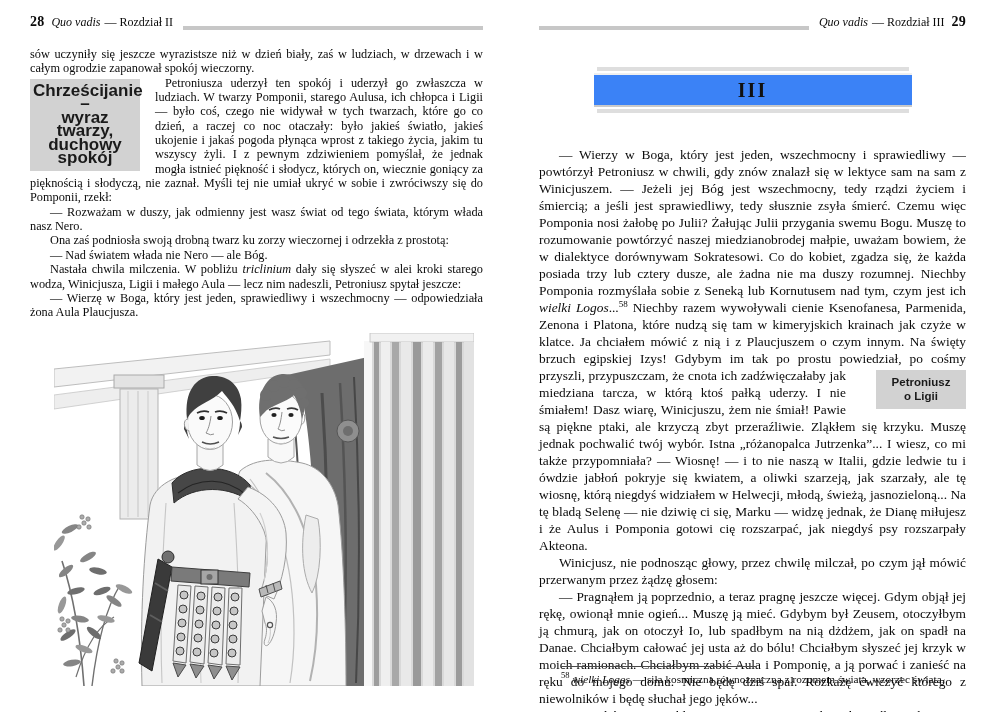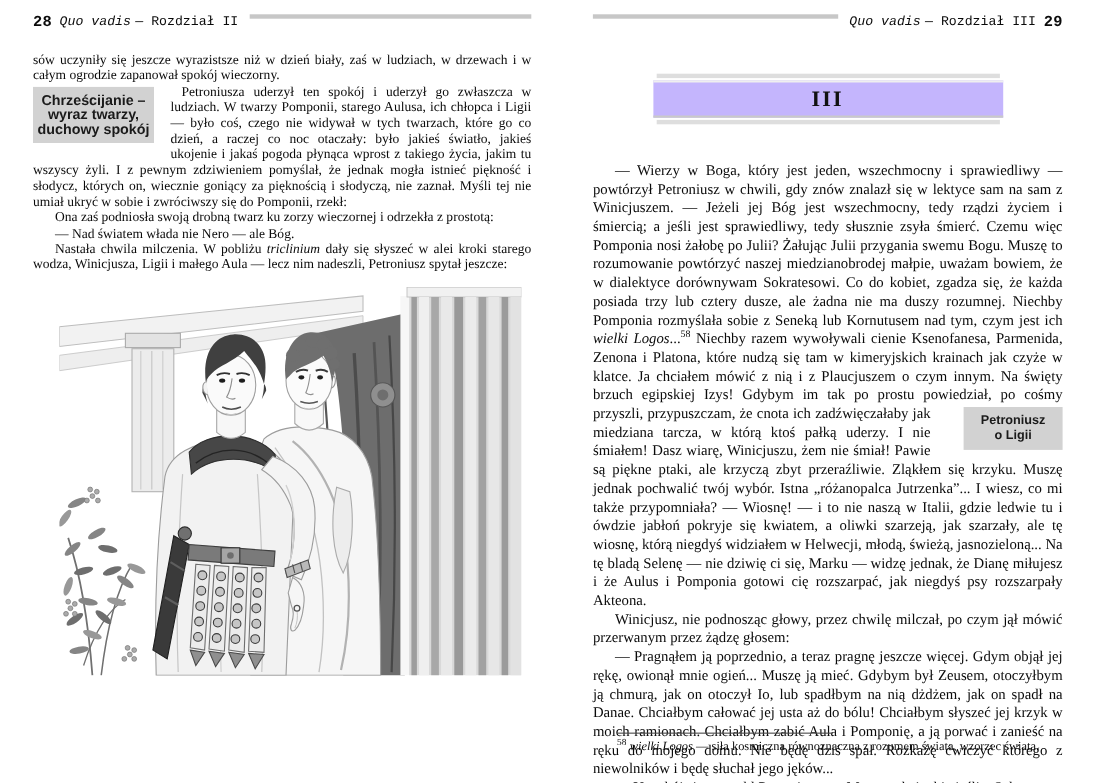--- a/index.html
+++ b/index.html
@@ -3,21 +3,21 @@
 <meta charset="utf-8">
 <style>
   html,body{margin:0;padding:0;background:#ffffff;}
   body{width:1000px;height:712px;overflow:hidden;font-family:"Liberation Serif",serif;color:#0a0a0a;}
   .spread{display:flex;width:1000px;height:712px;background:#ffffff;}
   .page{position:relative;box-sizing:border-box;height:712px;overflow:hidden;background:#ffffff;}
   .page-left{width:500px;padding:13px 17px 0 30px;}
   .page-right{width:500px;padding:13px 34px 0 39px;}
 
   
-  .runhead{display:flex;align-items:flex-start;height:17px;font-family:Liberation Mono, monospace;}
+  .runhead{display:flex;align-items:flex-end;height:17px;}
   .pgnum{font-weight:bold;font-size:14px;letter-spacing:.2px;}
   .rh-text{font-size:12px;white-space:nowrap;}
   .rh-title{font-style:italic;}
   .rh-chap{margin-left:4px;}
   .hbar{flex:1;height:4px;background:#c7c7c7;}
   .page-left .hbar{margin-left:10px;}
   .page-right .hbar{margin-right:10px;}
   .page-left .rh-text{margin-left:7px;}
   .page-right .pgnum{margin-left:7px;}
 
@@ -27,29 +27,29 @@
   .bp{margin:0;}
   .ind{text-indent:20px;}
   .ind-sm{text-indent:10px;}
   .cont-last{text-align-last:justify;}
   .bp i{font-style:italic;margin-top:12px;}
   sup.fn-ref{font-size:9px;line-height:0;vertical-align:super;}
 
   
   .mnote{display:block;background:#d2d2d2;font-family:"Liberation Sans",sans-serif;
          font-weight:bold;text-align:center;white-space:pre-line;color:#1a1a1a;}
-  .mnote-left{float:left;width:104px;font-size:13px;line-height:13.5px;
+  .mnote-left{float:left;width:104px;font-size:17px;line-height:13.5px;
               padding:5px 3px 6px 3px;margin:3px 15px 3px 0;text-indent:0;}
   .mnote-right{float:right;width:84px;font-size:11.5px;line-height:14px;
                padding:5px 3px 6px 3px;margin:3px 0 3px 30px;text-indent:0;}
 
   
   .chapter-box{width:318px;margin:37px auto 0 auto;}
   .chap-strip{height:4px;background:#dedede;margin:0 3px;}
-  .chap-main{margin:2px 0;height:30px;background:#c4b5fd;
+  .chap-main{margin:2px 0;height:30px;background:#3b82f6;
              border-top:2px solid #efefef;border-bottom:2px solid #c9c9c9;
              display:flex;align-items:center;justify-content:center;
              font-size:20px;font-weight:bold;letter-spacing:2px;color:#111;}
 
   
   .illus-wrap{margin:13px 0 0 24px;width:420px;height:353px;}
   .illus-wrap svg{display:block;width:420px;height:353px;}
 
   
   .footnote{position:absolute;left:61px;right:34px;bottom:26px;font-size:11.3px;line-height:14px;text-align:left;}
@@ -70,27 +70,29 @@
     </div>
 
     <div class="body-l">
       <p class="bp">sów uczyniły się jeszcze wyrazistsze niż w dzień biały, zaś w ludziach, w drzewach i w całym ogrodzie zapanował spokój wieczorny.</p>
       <p class="bp ind-sm">
         <span class="mnote mnote-left">Chrześcijanie –
 wyraz twarzy,
 duchowy spokój</span>
         <span>Petroniusza uderzył ten spokój i uderzył go zwłaszcza w ludziach. W twarzy Pomponii, starego Aulusa, ich chłopca i Ligii — było coś, czego nie widywał w tych twarzach, które go co dzień, a raczej co noc otaczały: było jakieś światło, jakieś ukojenie i jakaś pogoda płynąca wprost z takiego życia, jakim tu wszyscy żyli. I z pewnym zdziwieniem pomyślał, że jednak mogła istnieć piękność i słodycz, których on, wiecznie goniący za pięknością i słodyczą, nie zaznał. Myśli tej nie umiał ukryć w sobie i zwróciwszy się do Pomponii, rzekł:</span>
       </p>
+      <p class="bp ind">— Rozważam w duszy, jak odmienny jest wasz świat od tego świata, którym włada nasz Nero.</p>
       <p class="bp ind">Ona zaś podniosła swoją drobną twarz ku zorzy wieczornej i odrzekła z prostotą:</p>
       <p class="bp ind">— Nad światem włada nie Nero — ale Bóg.</p>
       <p class="bp ind">
         <span>Nastała chwila milczenia. W pobliżu</span>
         <i>triclinium</i>
         <span>dały się słyszeć w alei kroki starego wodza, Winicjusza, Ligii i małego Aula — lecz nim nadeszli, Petroniusz spytał jeszcze:</span>
       </p>
+      <p class="bp ind">— Wierzę w Boga, który jest jeden, sprawiedliwy i wszechmocny — odpowiedziała żona Aula Plaucjusza.</p>
     </div>
 
     <div class="illus-wrap" role="img" aria-label="Rysunek: dwaj młodzi Rzymianie — Winicjusz w stroju wojskowym i Petroniusz w todze — stoją między kolumnami przy ciemnej kotarze, obok gałęzi z liśćmi i kwiatami">
       <svg viewBox="0 0 420 353" xmlns="http://www.w3.org/2000/svg">
 
         <polygon points="0,36 276,8 276,22 0,54" fill="#f2f2f2" stroke="#bdbdbd" stroke-width="1"></polygon>
         <polygon points="0,62 276,26 276,36 0,76" fill="#eeeeee" stroke="#c6c6c6" stroke-width="0.8"></polygon>
 
         <rect x="66" y="56" width="38" height="130" fill="#ececec" stroke="#b3b3b3"></rect>
         <rect x="60" y="42" width="50" height="13" fill="#e3e3e3" stroke="#aaaaaa"></rect>

